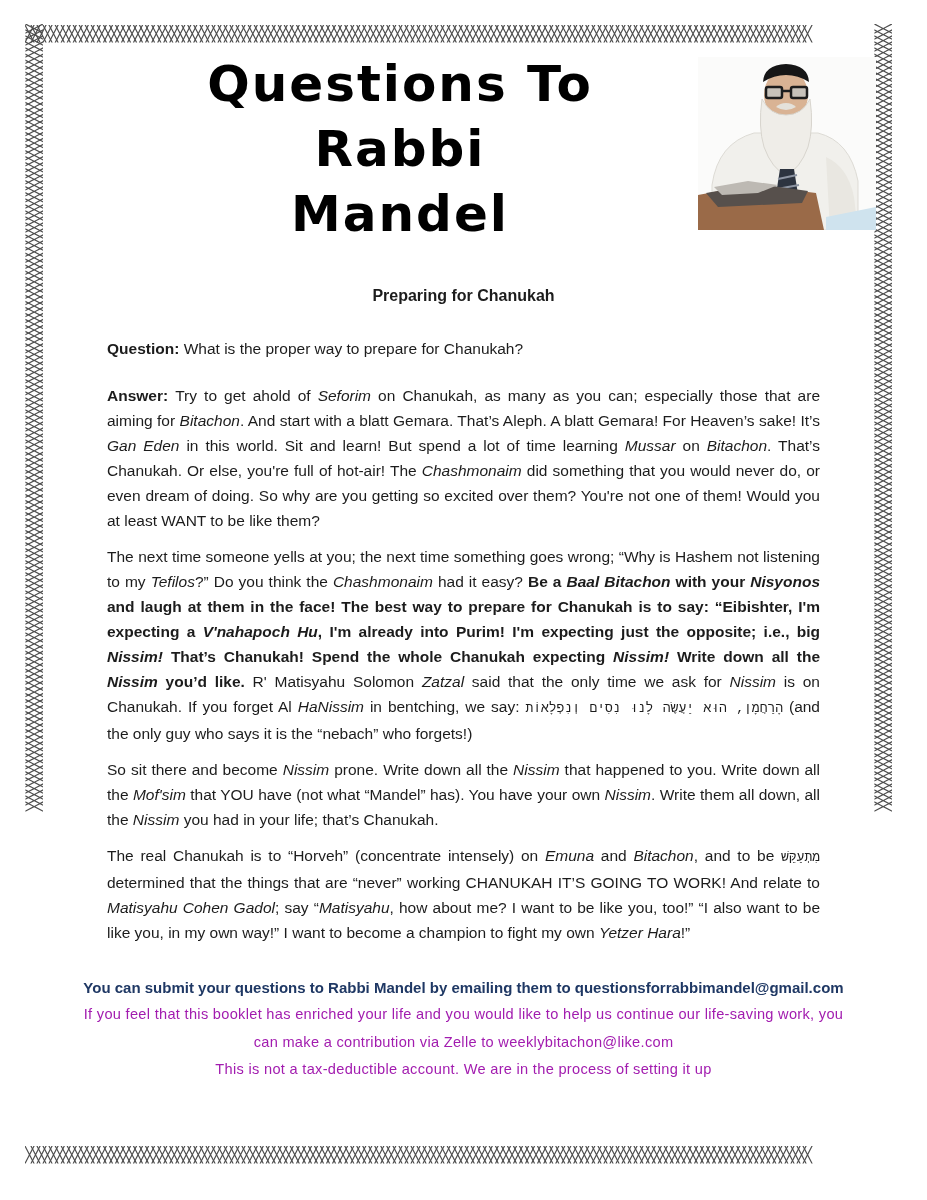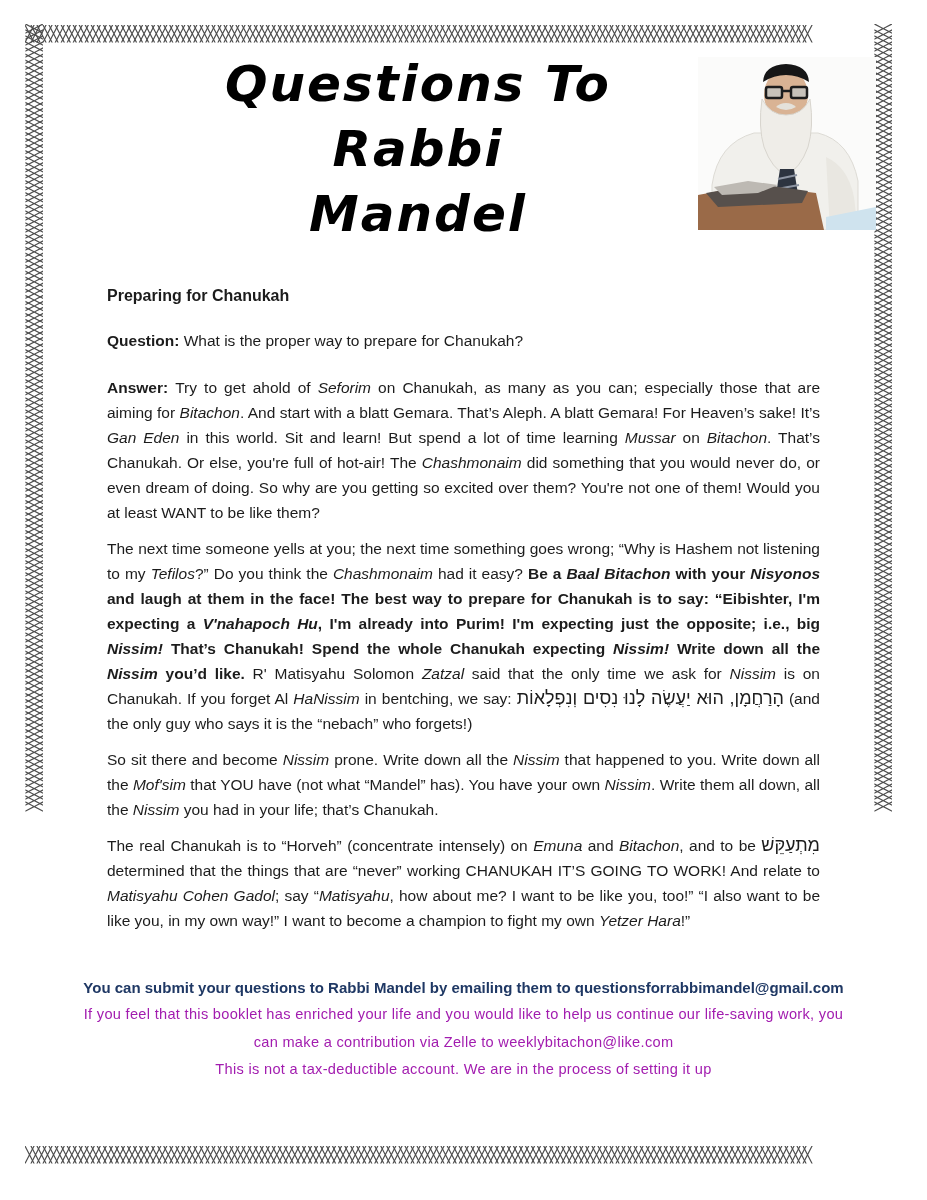--- a/index.html
+++ b/index.html
@@ -16,39 +16,39 @@
   .bh { left:25px; width:868px; height:20px; font-size:15px; line-height:20px; letter-spacing:-3px; }
   .bh.top { top:24px; }
   .bh.bottom { top:1145px; }
   .bv { top:24px; height:1141px; width:20px; writing-mode:vertical-rl; text-orientation:mixed;
         font-size:15px; letter-spacing:-3px; line-height:20px; }
   .bv.left { left:24px; }
   .bv.right { left:873px; }
 
   
   .title {
-    position:absolute; left:108px; top:52px; width:620px; text-align:center;
+    position:absolute; left:90px; top:52px; width:620px; text-align:center;
     font-family:"DejaVu Sans", sans-serif; font-weight:800; font-size:50px;
-    line-height:65px; letter-spacing:2px; color:#000;font-style:italic;
+    line-height:65px; letter-spacing:2px; color:#000;
   }
   
   .photo { position:absolute; left:698px; top:57px; width:178px; height:173px; }
 
   
   .content {
     position:absolute; left:107px; top:283px; width:713px;
     font-size:15.5px; line-height:25px; text-align:justify;
   }
-  .subtitle { font-weight:bold; font-size:16px; margin-bottom:20px; }
+  .subtitle { text-align:center; font-weight:bold; font-size:16px; margin-bottom:28px; }
   .para { margin-bottom:11px; }
   .para.qline { margin-bottom:22px; }
   .b  { font-weight:bold; }
   .i  { font-style:italic; }
   .bi { font-weight:bold; font-style:italic; }
-  .he { direction:rtl; unicode-bidi:embed; font-family:Liberation Sans, sans-serif; font-size:18px; }
+  .he { direction:rtl; unicode-bidi:embed; font-family:Liberation Mono, monospace; font-size:13px; }
 
   
   .footer { position:absolute; left:40px; top:977px; width:847px; text-align:center; }
   .navy { font-weight:bold; color:#1f3864; font-size:15px; line-height:22px; }
   .gray { color:#a21caf; font-size:14.6px; line-height:27.5px; letter-spacing:0.3px; }
   .gray.first { margin-top:2px; }
 </style>
 </head>
 <body>
 

